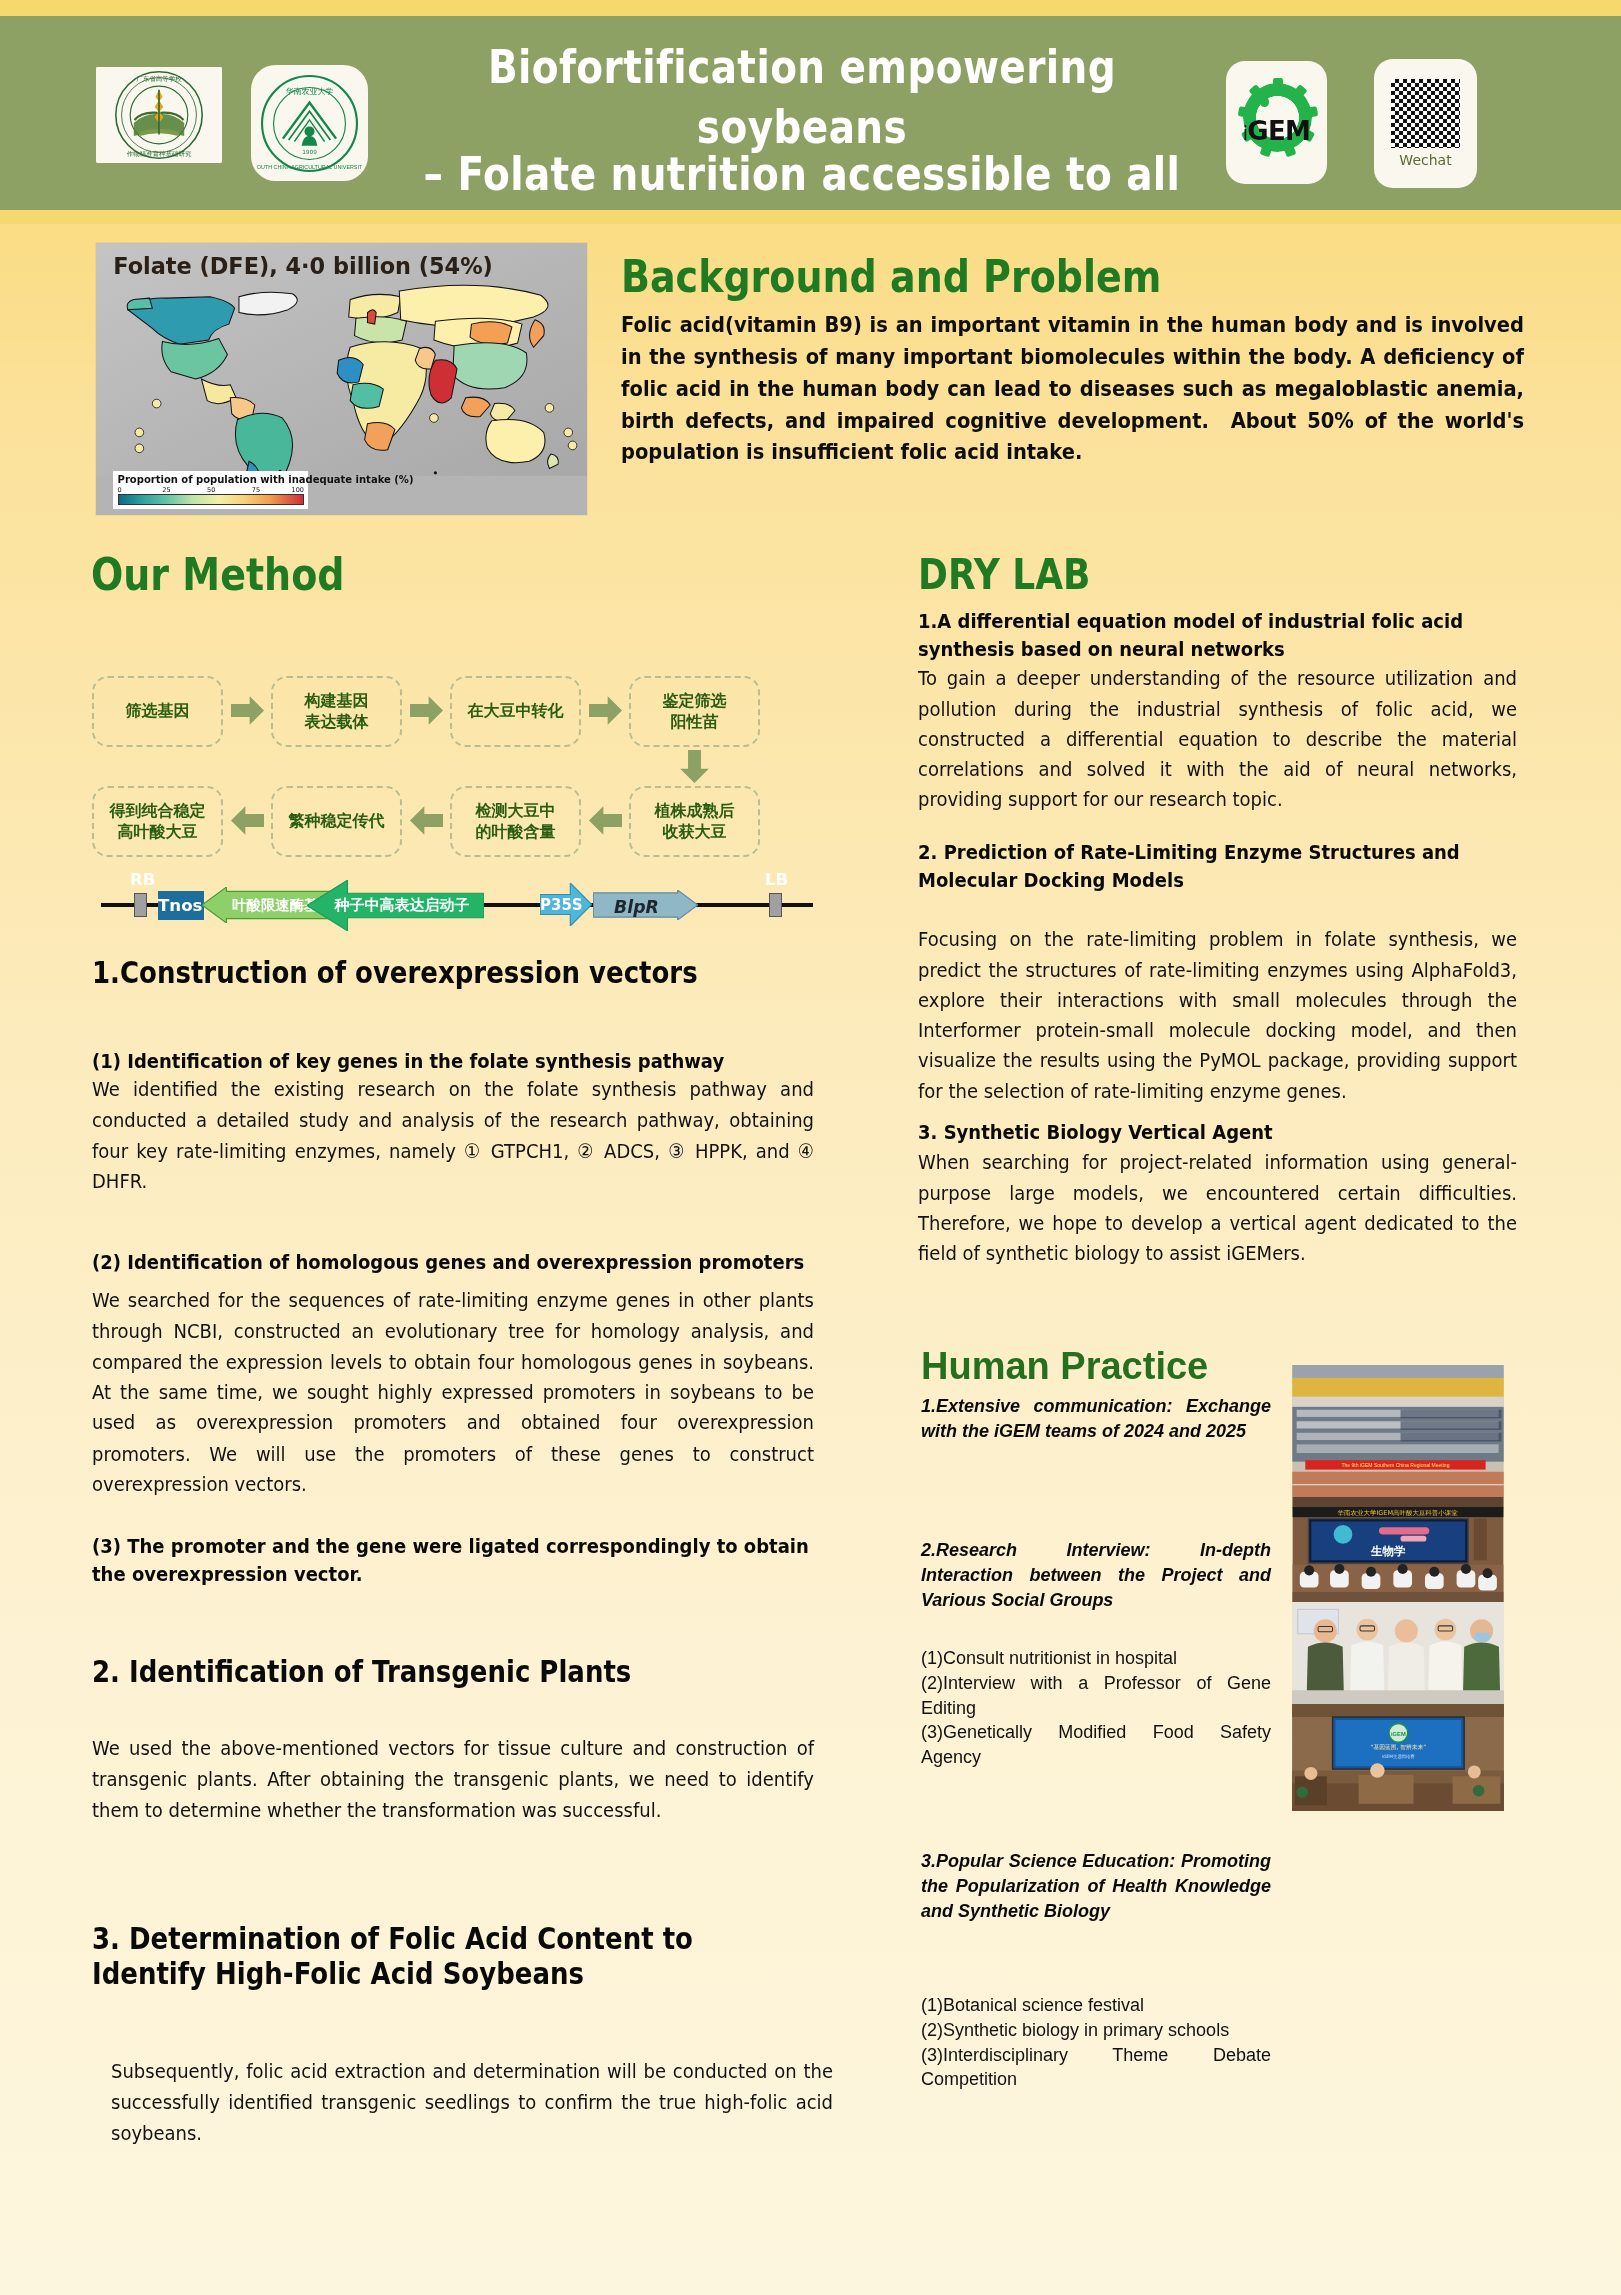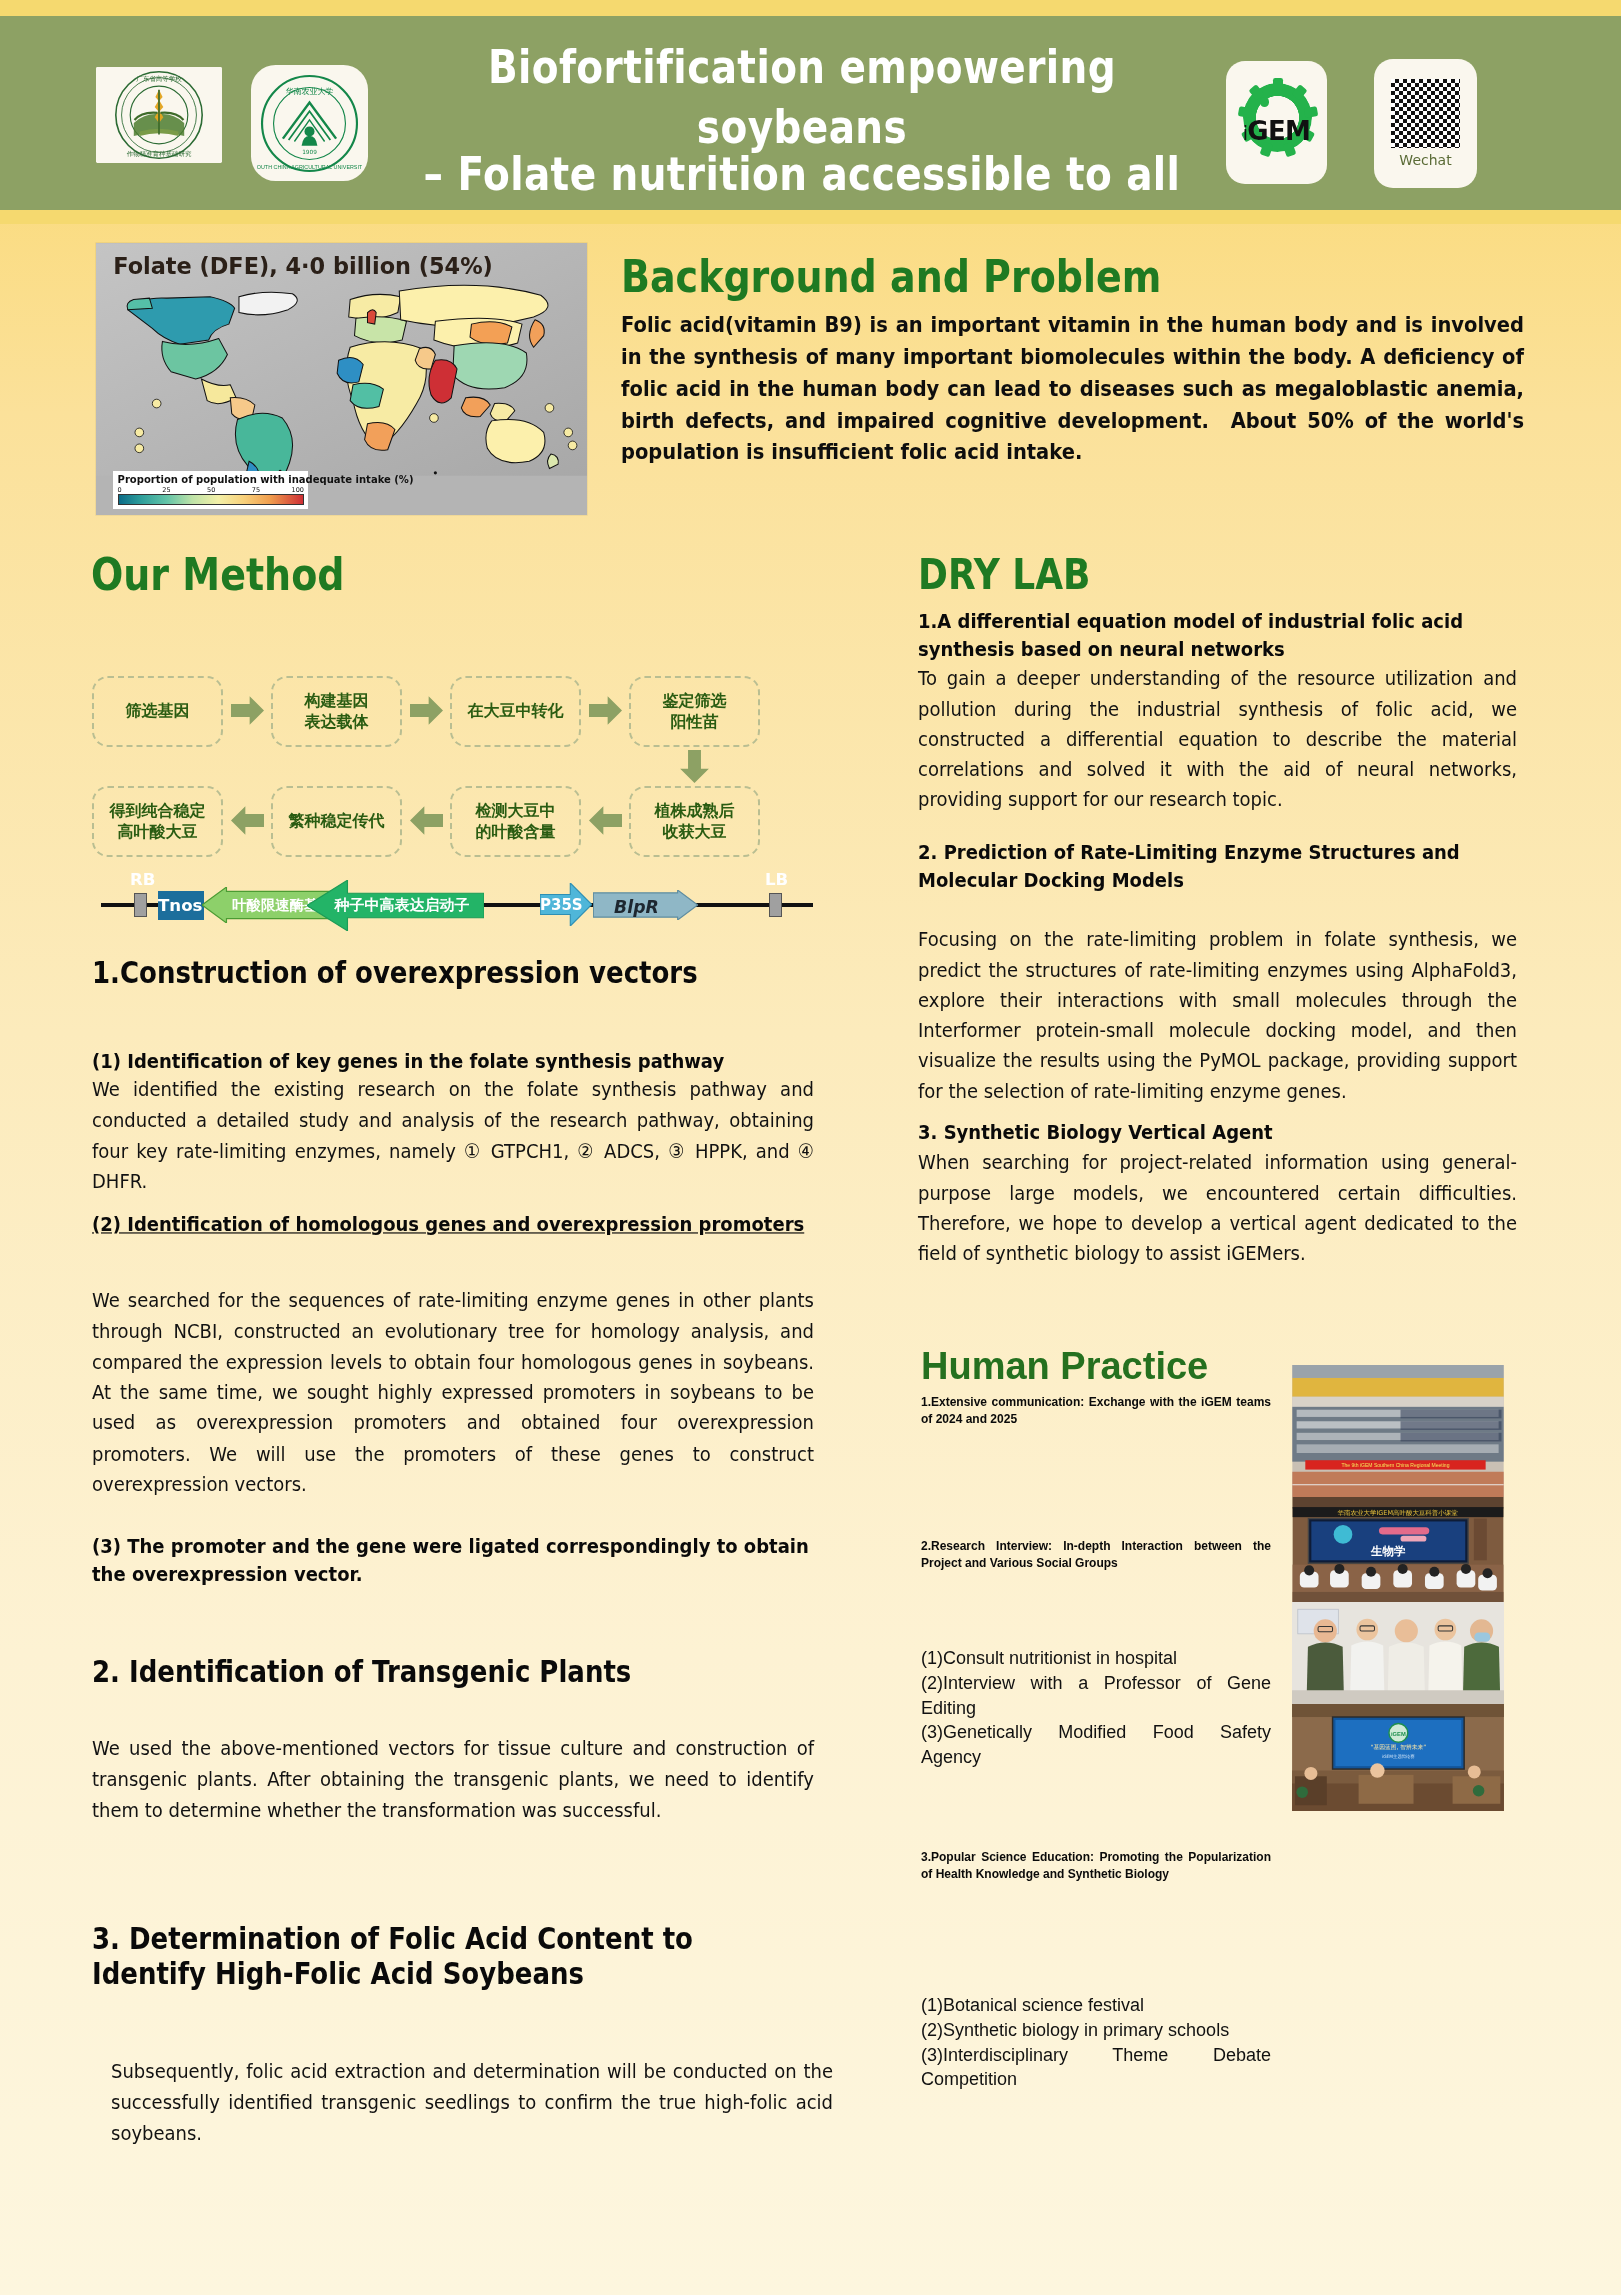--- a/index.html
+++ b/index.html
@@ -165,22 +165,22 @@
   .para  { font-size: 18px; color: #121212; line-height: 1.52; text-align: justify;
            transform: scaleY(1.12); transform-origin: left top; }
   .para.jf { text-align: justify; text-align-last: left; }
   
   .dl-h { font-size: 18px; font-weight: bold; color: #0A0A0A; line-height: 1.4;
           transform: scaleY(1.12); transform-origin: left top; }
   .dl-p { font-size: 18px; color: #121212; line-height: 1.5; text-align: justify;
           transform: scaleY(1.12); transform-origin: left top; }
   
   .hp-col { position: absolute; left: 921px; width: 350px; font-family: "Liberation Sans", sans-serif; }
-  .hp-h { font-size: 12px; font-weight: bold; color: #0A0A0A; line-height: 1.38; text-align: justify;
-          text-align-last: left; }
+  .hp-h { font-size: 18px; font-weight: bold; color: #0A0A0A; line-height: 1.38; text-align: justify;
+          text-align-last: left; font-style: italic; }
   .hp-p { font-size: 18px; color: #111; line-height: 1.38; text-align: justify; text-align-last: left; }
   .hp-photos { position: absolute; left: 1292px; top: 1365px; width: 212px; }
   .photo { width: 212px; display: block; border: 0; }
   
   [data-bind] { white-space: pre-wrap; }
 </style>
 </head>
 <body>
 
 <div class="poster">
@@ -419,21 +419,21 @@
 
   <div class="col-l" style="top:955px;">
     <div class="sec-h1" data-bind="method.s1_title">1.Construction of overexpression vectors</div>
   </div>
   <div class="col-l" style="top:1047px;">
     <div class="sub-b" data-bind="method.s1_sub1">(1) Identification of key genes in the folate synthesis pathway</div>
   </div>
   <div class="col-l" style="top:1074px;">
     <div class="para jf" data-bind="method.s1_p1">We identified the existing research on the folate synthesis pathway and conducted a detailed study and analysis of the research pathway, obtaining four key rate-limiting enzymes, namely ① GTPCH1, ② ADCS, ③ HPPK, and ④ DHFR.</div>
   </div>
-  <div class="col-l" style="top:1210px;text-decoration:underline;">
+  <div class="col-l" style="top:1248px;">
     <div class="sub-b" data-bind="method.s1_sub2">(2) Identification of homologous genes and overexpression promoters</div>
   </div>
   <div class="col-l" style="top:1285px;">
     <div class="para jf" data-bind="method.s1_p2">We searched for the sequences of rate-limiting enzyme genes in other plants through NCBI, constructed an evolutionary tree for homology analysis, and compared the expression levels to obtain four homologous genes in soybeans. At the same time, we sought highly expressed promoters in soybeans to be used as overexpression promoters and obtained four overexpression promoters. We will use the promoters of these genes to construct overexpression vectors.</div>
   </div>
   <div class="col-l" style="top:1532px;">
     <div class="sub-b" data-bind="method.s1_sub3">(3) The promoter and the gene were ligated correspondingly to obtain the overexpression vector.</div>
   </div>
   <div class="col-l" style="top:1654px;">
     <div class="sec-h1" data-bind="method.s2_title">2. Identification of Transgenic Plants</div>

